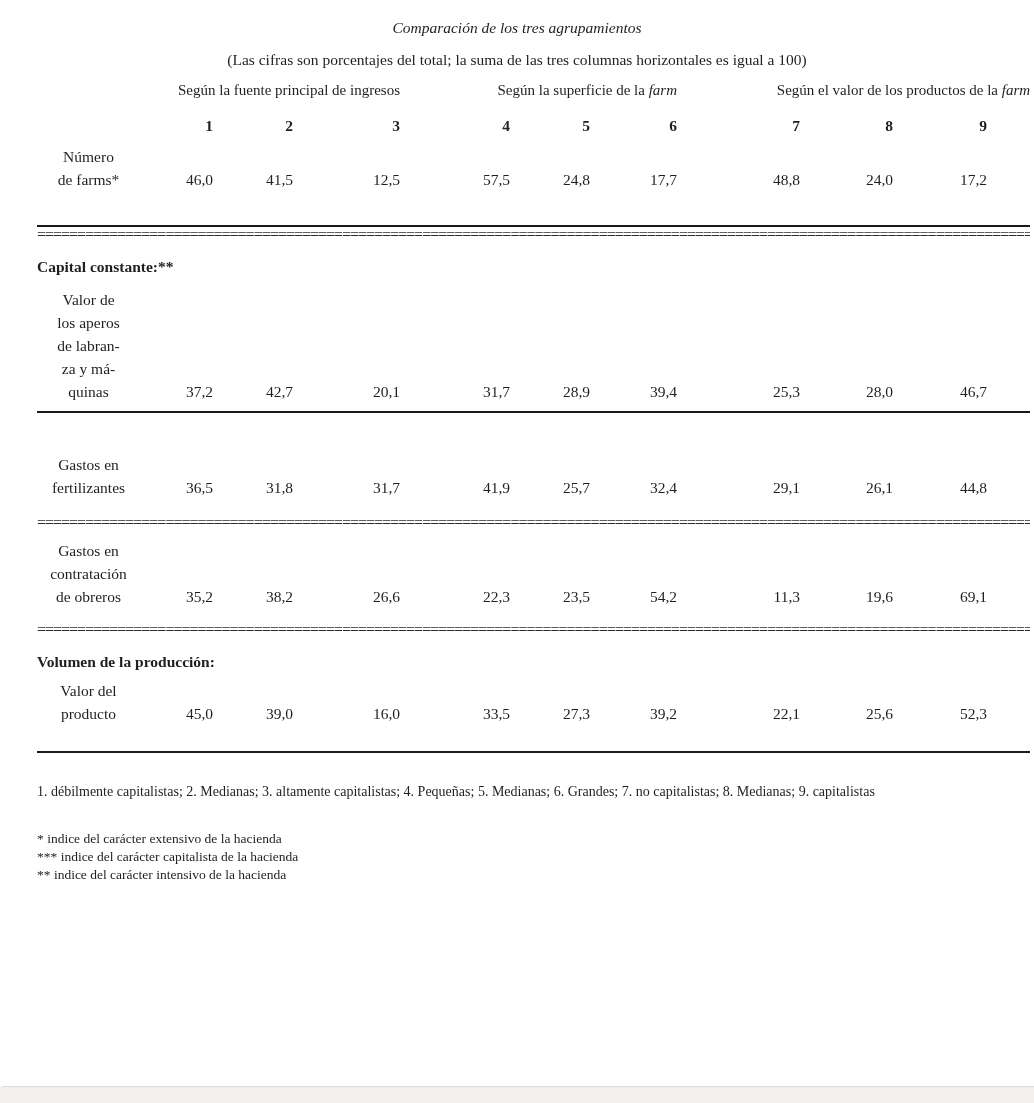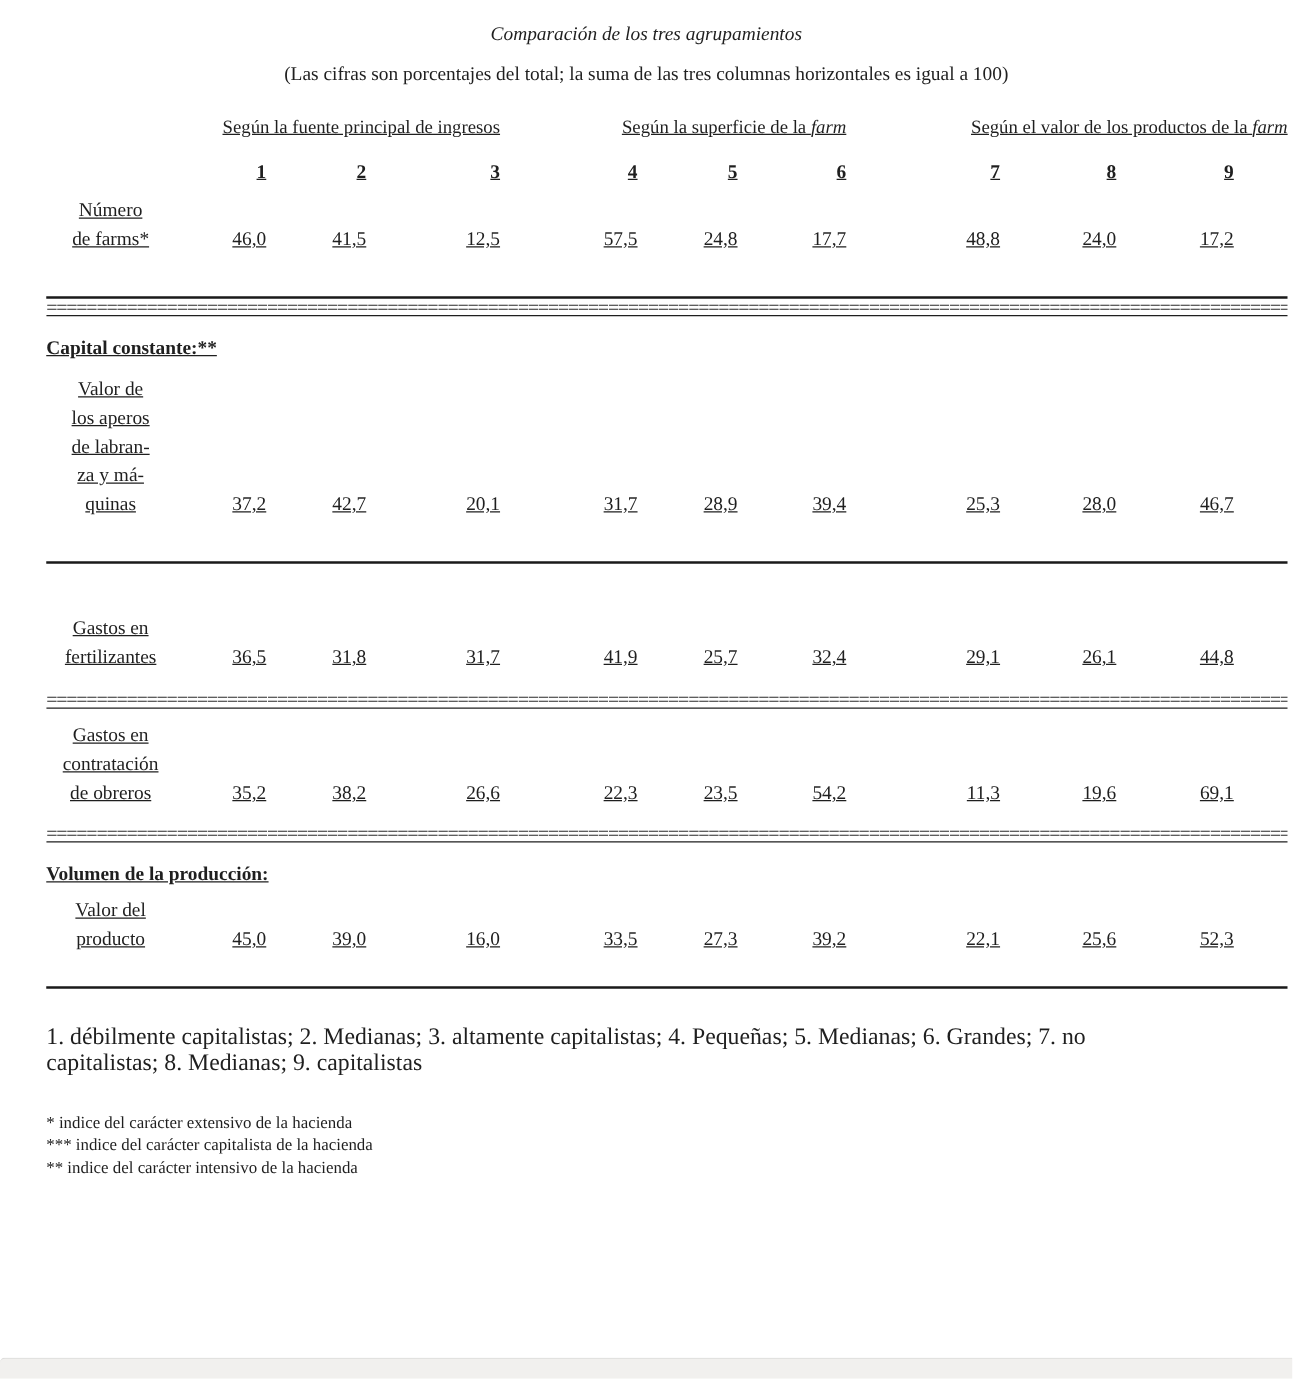--- a/index.html
+++ b/index.html
@@ -25,38 +25,37 @@
     line-height:23px;
   }
   .tablewrap{
     margin-left:37px;
     width:993px;
   }
   table{
     border-collapse:collapse;
     table-layout:fixed;
     width:993px;
-    margin-top:20px;
-    text-decoration:underline;
+    margin-top:8px;
   }
   td{
     vertical-align:bottom;
     font-size:15.5px;
     line-height:23px;
     padding:0;
   }
   .lbl{text-align:center;}
   .num{text-align:right;}
   .ghead{text-align:right;font-size:15px;white-space:nowrap;}
   .ghead .it{font-style:italic;}
   .grow td{padding:0 0 4px 0;}
   .nrow td{padding:8px 0 2px 0;font-weight:bold;}
   .r1 td{padding:6px 0 34px 0;}
   .r2 td{padding:18px 0 10px 0;}
-  .r3 td{padding:10px 0 34px 0;}
+  .r3 td{padding:10px 0 8px 0;}
   .r4 td{padding:40px 0 16px 0;}
   .r5 td{padding:8px 0 14px 0;}
   .r6 td{padding:6px 0 26px 0;}
   .srow td{padding:12px 0 0 0;font-weight:bold;}
   .rulerow td{padding:0;}
   .rule{border-top:2px solid #1a1a1a;height:0;line-height:0;font-size:0;}
   .drule{
     white-space:nowrap;
     overflow:hidden;
     font-size:16px;
@@ -64,21 +63,21 @@
     letter-spacing:-1px;
     color:#2a2a2a;
     padding:0;
   }
   .footnotes{
     margin-left:37px;
   }
   .legend{
     margin-top:28px;
     width:900px;
-    font-size:19px;
+    font-size:14px;
     line-height:21px;
   }
   .marks{
     margin-top:28px;
     font-size:13.5px;
     line-height:18px;
   }
   .bottom-band{
     position:absolute;
     left:0;bottom:0;

